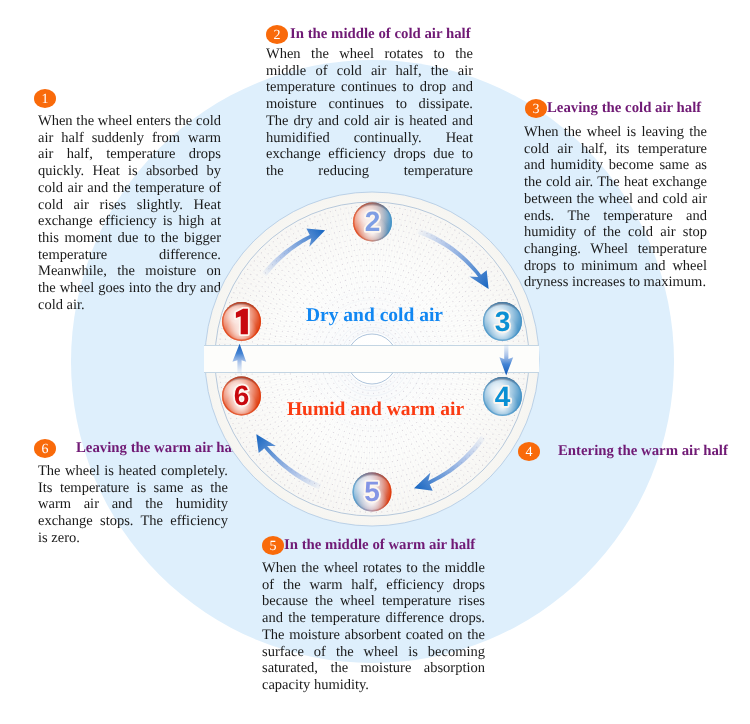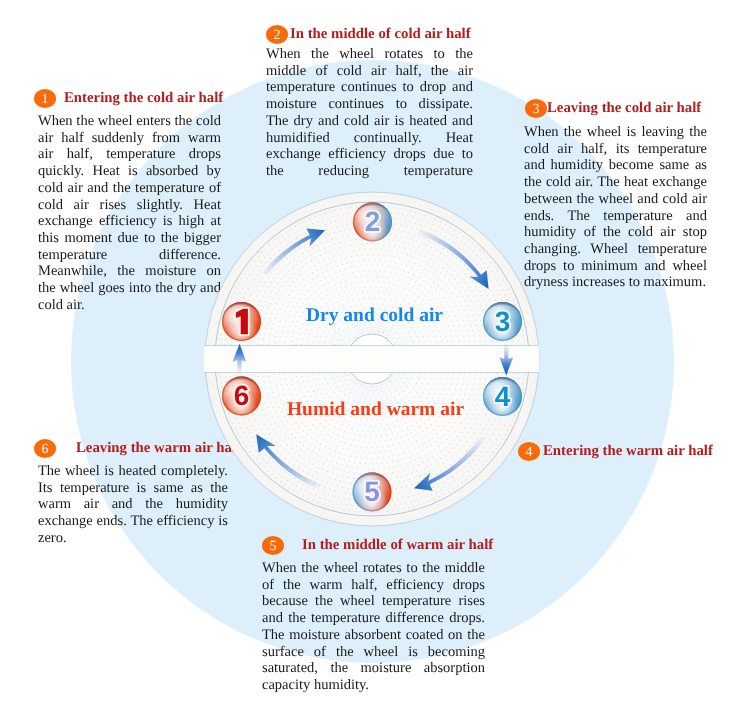--- a/index.html
+++ b/index.html
@@ -7,32 +7,31 @@
   body{width:750px;height:724px;background:#ffffff;overflow:hidden;-webkit-font-smoothing:antialiased;text-rendering:geometricPrecision;
        font-family:"Liberation Serif",serif;position:relative;}
   .stage{position:absolute;left:0;top:0;width:750px;height:724px;}
   .bgcircle{position:absolute;border-radius:50%;background:#deeffc;}
   .txtblk{position:absolute;font-size:14.5px;line-height:16.7px;color:#1a1a1a;
           text-align:justify;text-justify:inter-word;}
   .hd{white-space:nowrap;position:absolute;height:19px;line-height:19px;display:flex;align-items:center;}
   .badge{flex:0 0 auto;width:22px;height:19px;border-radius:50%;
          background:#f96a0a;color:#fff;font-family:"Liberation Serif",serif;
          font-weight:normal;font-size:14px;line-height:21px;text-align:center;}
-  .hdtxt{color:#b91c1c;font-weight:bold;font-size:14.8px;margin-left:8px;line-height:19px;}
+  .hdtxt{color:#701a75;font-weight:bold;font-size:14.8px;margin-left:8px;line-height:19px;}
 </style>
 </head>
 <body>
 
 <div class="stage">
   <div class="bgcircle" style="left:71px;top:60px;width:603px;height:603px;"></div>
 
   <div class="txtblk" style="left:38px;top:89px;width:183px;padding-top:24px;">
     <div class="hd" style="left:-4px;top:0px;">
       <span class="badge">1</span>
-        <span class="hdtxt" style="margin-left:8px">Entering the cold air half</span>
     </div>
     <div class="body">When the wheel enters the cold air half suddenly from warm air half, temperature drops quickly. Heat is absorbed by cold air and the temperature of cold air rises slightly. Heat exchange efficiency is high at this moment due to the bigger temperature difference. Meanwhile, the moisture on the wheel goes into the dry and cold air.</div>
   </div>
 
   <div class="txtblk" style="left:266px;top:22px;width:207px;padding-top:24px;">
     <div class="hd" style="left:0px;top:3px;">
       <span class="badge">2</span>
         <span class="hdtxt" style="margin-left:2px">In the middle of cold air half</span>
     </div>
     <div class="body" style="text-align-last:justify">When the wheel rotates to the middle of cold air half, the air temperature continues to drop and moisture continues to dissipate. The dry and cold air is heated and humidified continually. Heat exchange efficiency drops due to the reducing temperature</div>
@@ -42,38 +41,38 @@
     <div class="hd" style="left:1px;top:-1px;">
       <span class="badge">3</span>
         <span class="hdtxt" style="margin-left:0">Leaving the cold air half</span>
     </div>
     <div class="body">When the wheel is leaving the cold air half, its temperature and humidity become same as the cold air. The heat exchange between the wheel and cold air ends. The temperature and humidity of the cold air stop changing. Wheel temperature drops to minimum and wheel dryness increases to maximum.</div>
   </div>
 
   <div class="txtblk" style="left:517px;top:442px;width:190px;padding-top:24px;">
     <div class="hd" style="left:1px;top:0px;">
       <span class="badge">4</span>
-        <span class="hdtxt" style="margin-left:3px">Entering the warm air half</span>
+        <span class="hdtxt" style="margin-left:18px">Entering the warm air half</span>
     </div>
   </div>
 
   <div class="txtblk" style="left:262px;top:536px;width:223px;padding-top:24px;">
     <div class="hd" style="left:0px;top:0px;">
       <span class="badge">5</span>
-        <span class="hdtxt" style="margin-left:18px">In the middle of warm air half</span>
+        <span class="hdtxt" style="margin-left:0">In the middle of warm air half</span>
     </div>
     <div class="body">When the wheel rotates to the middle of the warm half, efficiency drops because the wheel temperature rises and the temperature difference drops. The moisture absorbent coated on the surface of the wheel is becoming saturated, the moisture absorption capacity humidity.</div>
   </div>
 
   <div class="txtblk" style="left:38px;top:439px;width:190px;padding-top:24px;">
     <div class="hd" style="left:-4px;top:0px;">
       <span class="badge">6</span>
         <span class="hdtxt" style="margin-left:20px">Leaving the warm air half</span>
     </div>
-    <div class="body">The wheel is heated completely. Its temperature is same as the warm air and the humidity exchange ends. The efficiency is zero.</div>
+    <div class="body">The wheel is heated completely. Its temperature is same as the warm air and the humidity exchange stops. The efficiency is zero.</div>
   </div>
 
   <svg class="wheel" width="750" height="724" viewBox="0 0 750 724" style="position:absolute;left:0;top:0;">
     <defs>
       <radialGradient id="wheelFace" cx="50%" cy="50%" r="50%">
         <stop offset="0%" stop-color="#fdfdfb"></stop>
         <stop offset="70%" stop-color="#fbfbf8"></stop>
         <stop offset="100%" stop-color="#f6f5f1"></stop>
       </radialGradient>
       <radialGradient id="wheelFace2" cx="50%" cy="50%" r="50%">

